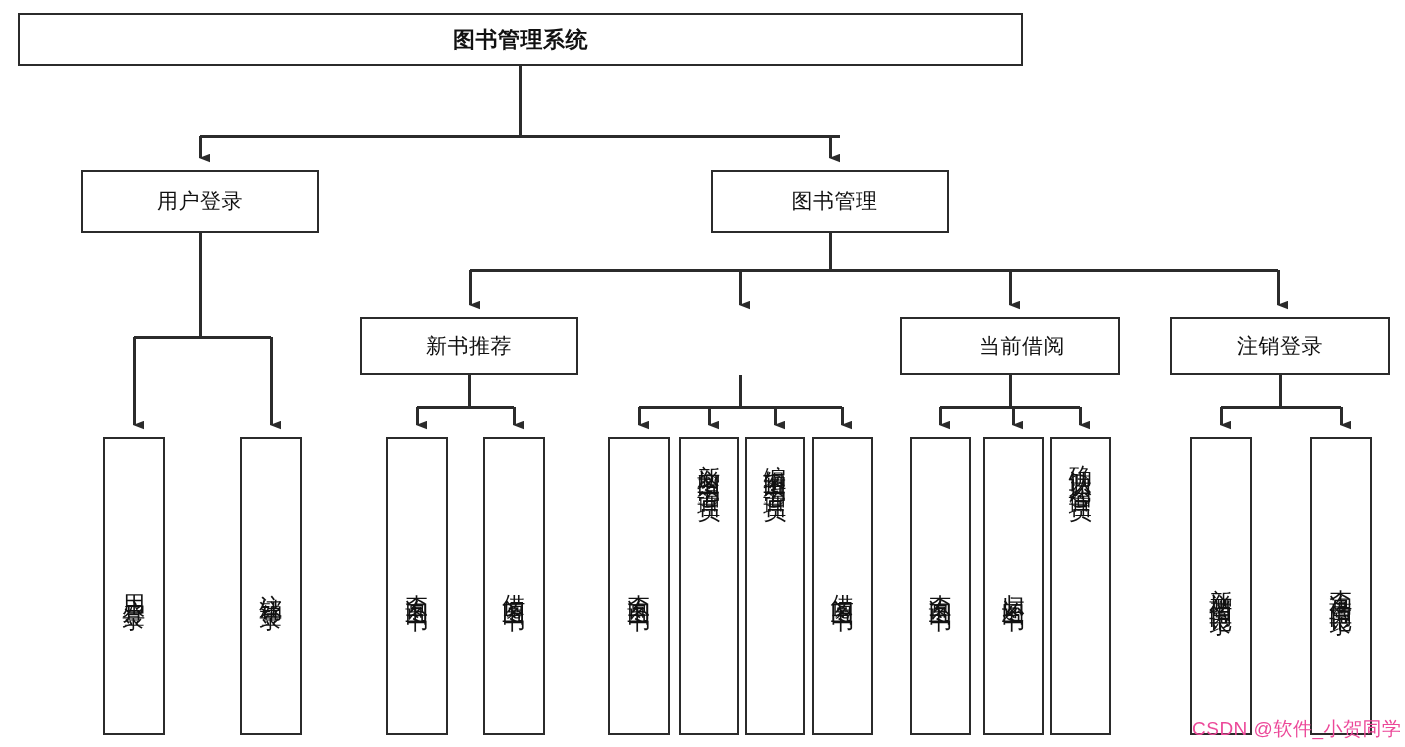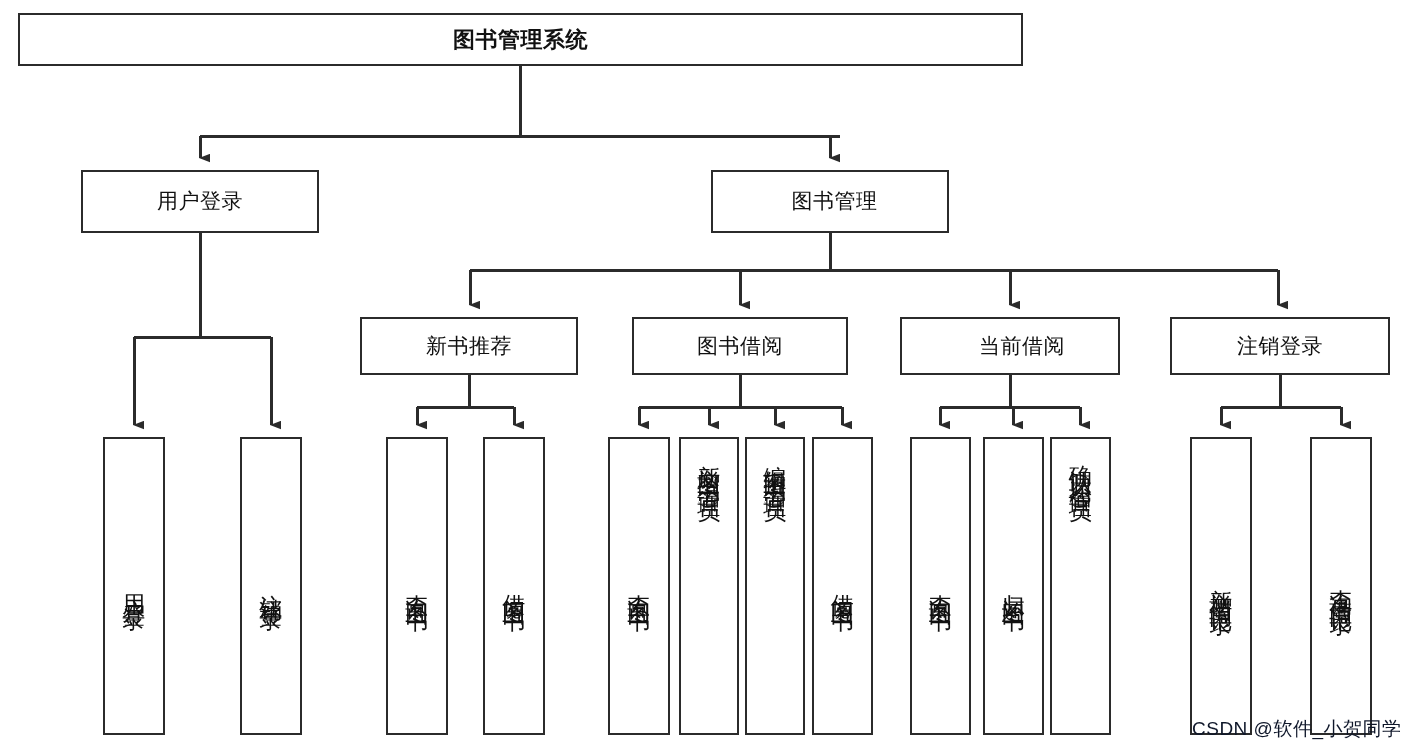--- a/index.html
+++ b/index.html
@@ -59,21 +59,21 @@
     white-space:nowrap;
     text-align:left;
   }
   .node.leaf.centered{
     align-items:center;
     padding-top:0;
   }
   .watermark{
     position:absolute;
     font-size:19px;
-    color:#0f172a;
+    color:#ec4899;
     white-space:nowrap;
     z-index:5;
     letter-spacing:0.5px;
   }
 </style>
 </head>
 <body>
 
 <div id="canvas">
 
@@ -134,23 +134,20 @@
   <div class="node lvl2" style="left: 81px; top: 170px; width: 238px; height: 63px;">
     <span class="lbl">用户登录</span>
   </div>
   <div class="node lvl2" style="left: 711px; top: 170px; width: 238px; height: 63px; padding-left: 9px;">
     <span class="lbl">图书管理</span>
   </div>
 
   <div class="node lvl3" style="left: 360px; top: 317px; width: 218px; height: 58px;">
     <span class="lbl">新书推荐</span>
   </div>
-  <div class="node lvl3" style="left: 632px; top: 317px; width: 216px; height: 58px;">
-    <span class="lbl">图书借阅</span>
-  </div>
   <div class="node lvl3" style="left: 900px; top: 317px; width: 220px; height: 58px; padding-left: 24px;">
     <span class="lbl">当前借阅</span>
   </div>
   <div class="node lvl3" style="left: 1170px; top: 317px; width: 220px; height: 58px;">
     <span class="lbl">注销登录</span>
   </div>
 
   <div class="node leaf centered" style="left: 103px; top: 437px; width: 62px; height: 298px;">
     <span class="lbl">用户登录</span>
   </div>

